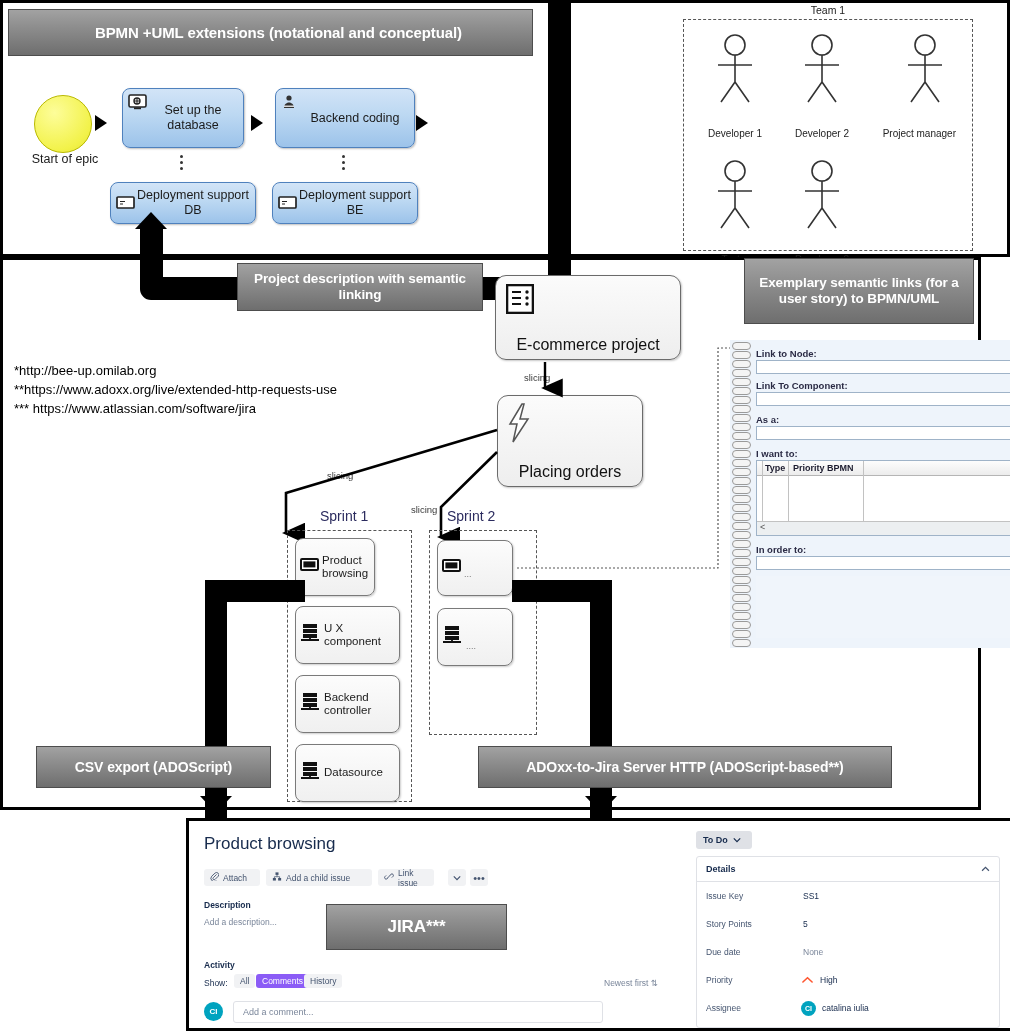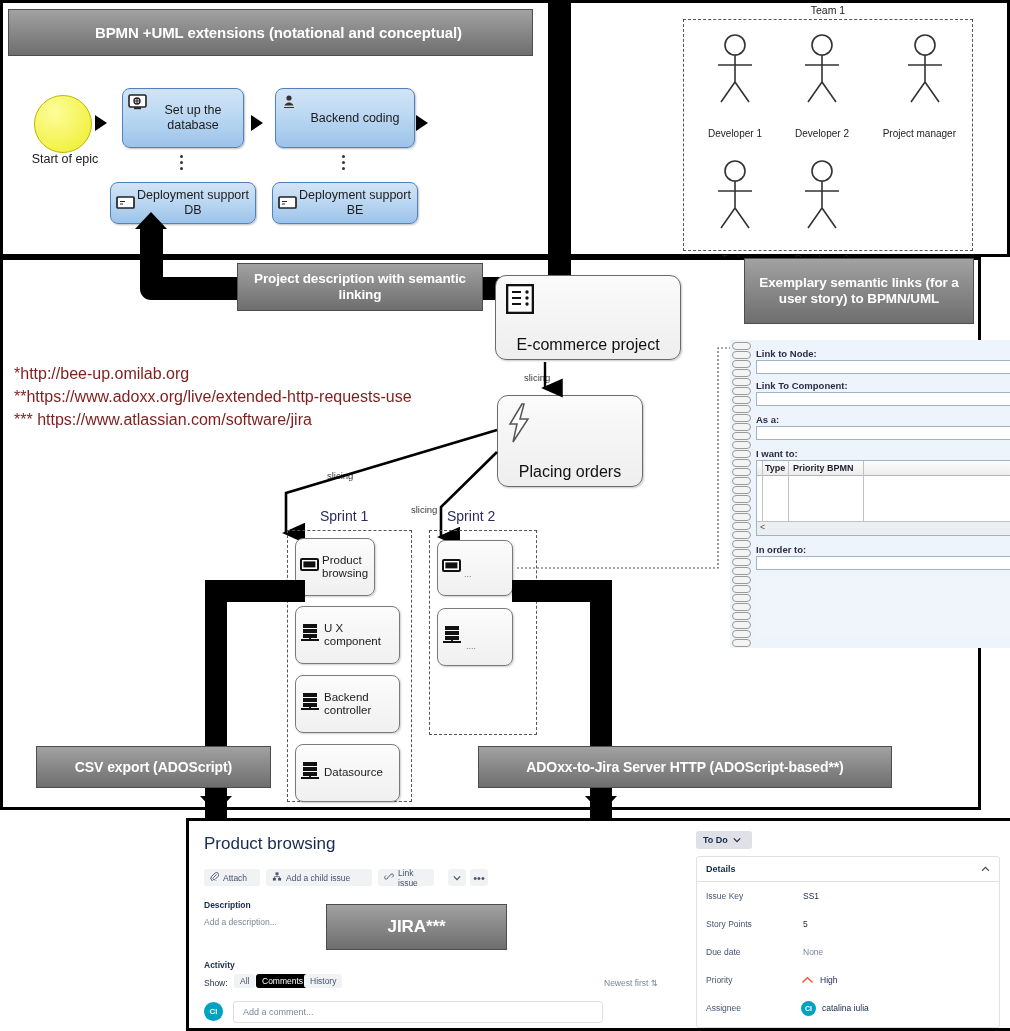--- a/index.html
+++ b/index.html
@@ -95,42 +95,42 @@
   
   .jira{position:absolute;box-sizing:border-box;background:#fff;}
   .j-title{position:absolute;font-size:17px;color:#172b4d;}
   .j-btn{position:absolute;box-sizing:border-box;height:17px;background:#f1f2f4;
          border-radius:3px;display:flex;align-items:center;padding:0 6px;gap:4px;
          font-size:8.5px;color:#44546f;}
   .j-sec{position:absolute;font-size:8.5px;font-weight:bold;color:#172b4d;}
   .j-muted{position:absolute;font-size:8.5px;color:#7a869a;}
   .j-chip{position:absolute;box-sizing:border-box;height:14px;border-radius:3px;
           display:flex;align-items:center;padding:0 6px;font-size:8.5px;}
-  .j-chip.on{background:#000000;color:#fff;}
+  .j-chip.on{background:#8b5cf6;color:#fff;}
   .j-chip.off{background:#f1f2f4;color:#44546f;}
   .j-status{position:absolute;box-sizing:border-box;height:18px;background:#dfe1e6;
             border-radius:3px;display:flex;align-items:center;gap:5px;padding:0 7px;
             font-size:9px;color:#172b4d;font-weight:bold;}
   .j-details{position:absolute;box-sizing:border-box;border:1px solid #dfe1e6;
              border-radius:3px;background:#fff;}
   .j-dhead{position:absolute;left:0;right:0;top:0;height:24px;border-bottom:1px solid #dfe1e6;
            display:flex;align-items:center;justify-content:space-between;padding:0 9px;
            font-size:9px;font-weight:bold;color:#172b4d;}
   .j-row{position:absolute;left:9px;right:9px;height:16px;font-size:8.5px;color:#44546f;}
   .j-row .k{position:absolute;left:0;top:0;}
   .j-row .v{position:absolute;left:97px;top:0;color:#172b4d;}
   .j-row .v.none{color:#7a869a;}
   .avatar{position:absolute;border-radius:50%;background:#00a3bf;color:#fff;
           display:flex;align-items:center;justify-content:center;
           font-size:8px;font-weight:bold;}
   .j-comment{position:absolute;box-sizing:border-box;border:1px solid #dfe1e6;
              border-radius:3px;background:#fff;display:flex;align-items:center;
              padding-left:9px;font-size:9px;color:#7a869a;}
 
-  .urls{position:absolute;font-size:16px;color:#7f1d1d;line-height:1.45;white-space:pre;}
+  .urls{position:absolute;font-size:13px;color:#000000;line-height:1.45;white-space:pre;}
 </style>
 </head>
 <body>
 
 <div class="canvas">
 
   <div class="frame" style="left:0;top:0;width:563px;height:257px;"></div>
 
   <div class="banner" style="left:8px;top:9px;width:525px;height:47px;font-size:15px;padding-left:16px;">
     <span>BPMN +UML extensions (notational and conceptual)</span>

